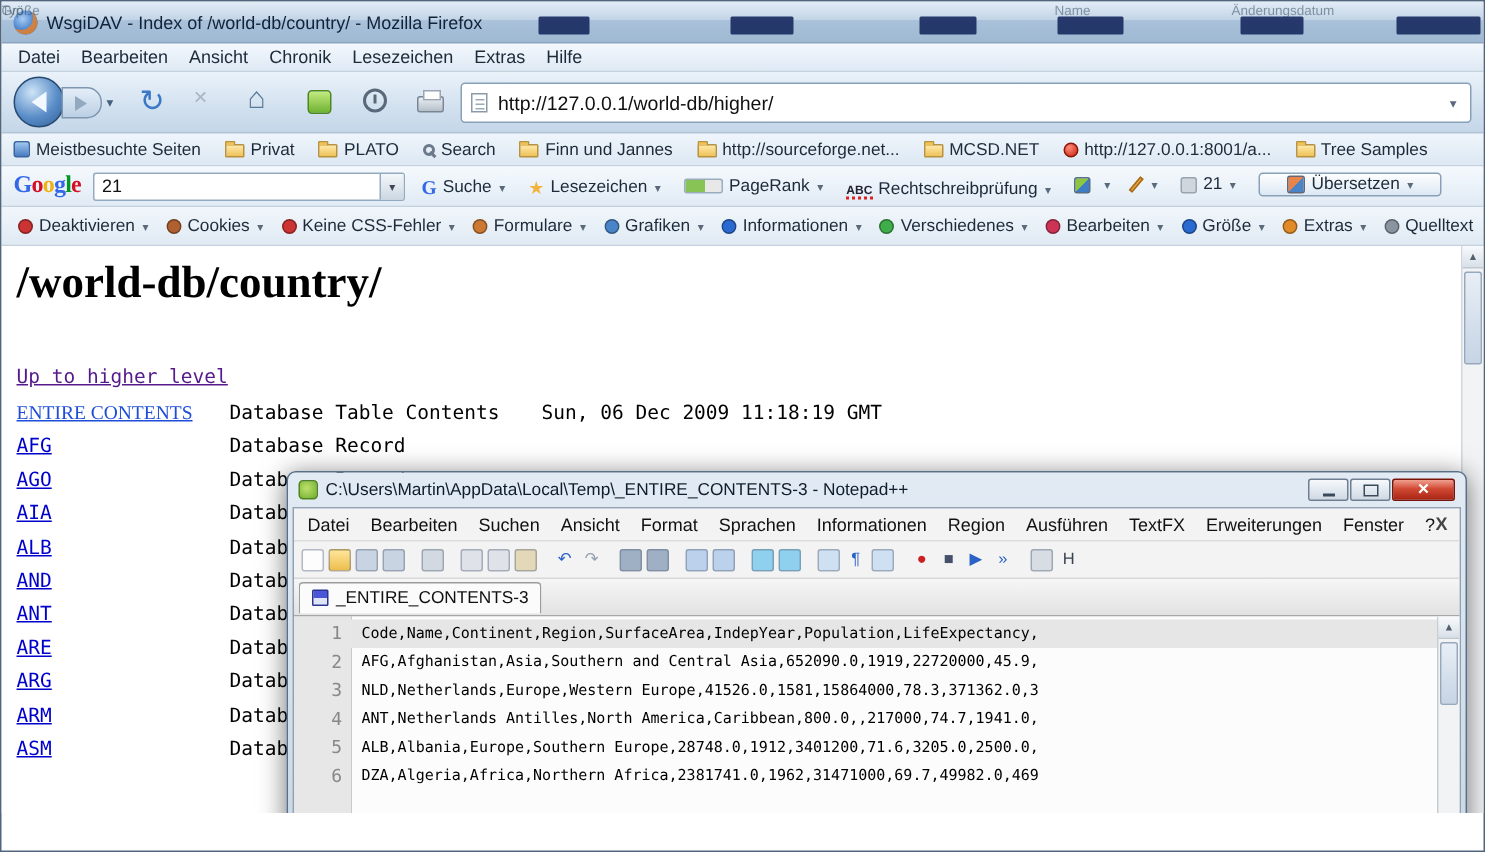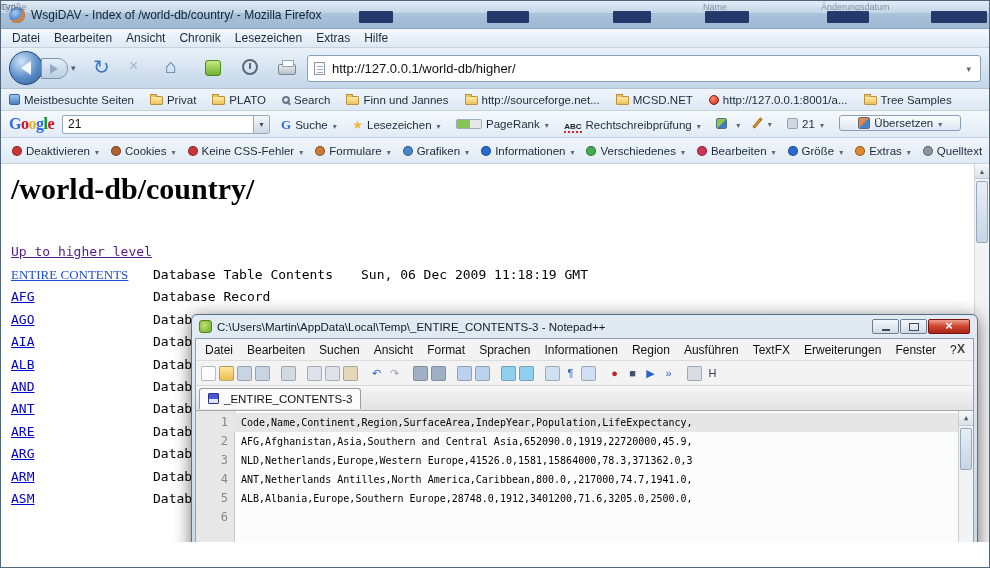--- a/index.html
+++ b/index.html
@@ -508,19 +508,19 @@
             <div class="ed-line cur"><span class="ln">1</span><span class="lt">Code,Name,Continent,Region,SurfaceArea,IndepYear,Population,LifeExpectancy,</span></div>
 
             <div class="ed-line"><span class="ln">2</span><span class="lt">AFG,Afghanistan,Asia,Southern and Central Asia,652090.0,1919,22720000,45.9,</span></div>
 
             <div class="ed-line"><span class="ln">3</span><span class="lt">NLD,Netherlands,Europe,Western Europe,41526.0,1581,15864000,78.3,371362.0,3</span></div>
 
             <div class="ed-line"><span class="ln">4</span><span class="lt">ANT,Netherlands Antilles,North America,Caribbean,800.0,,217000,74.7,1941.0,</span></div>
 
             <div class="ed-line"><span class="ln">5</span><span class="lt">ALB,Albania,Europe,Southern Europe,28748.0,1912,3401200,71.6,3205.0,2500.0,</span></div>
 
-            <div class="ed-line"><span class="ln">6</span></div>
+            <div class="ed-line"><span class="ln">6</span><span class="lt">DZA,Algeria,Africa,Northern Africa,2381741.0,1962,31471000,69.7,49982.0,469</span></div>
           </div>
       </div>
     </div>
   </div>
 
 </div>
 
 </body></html>

